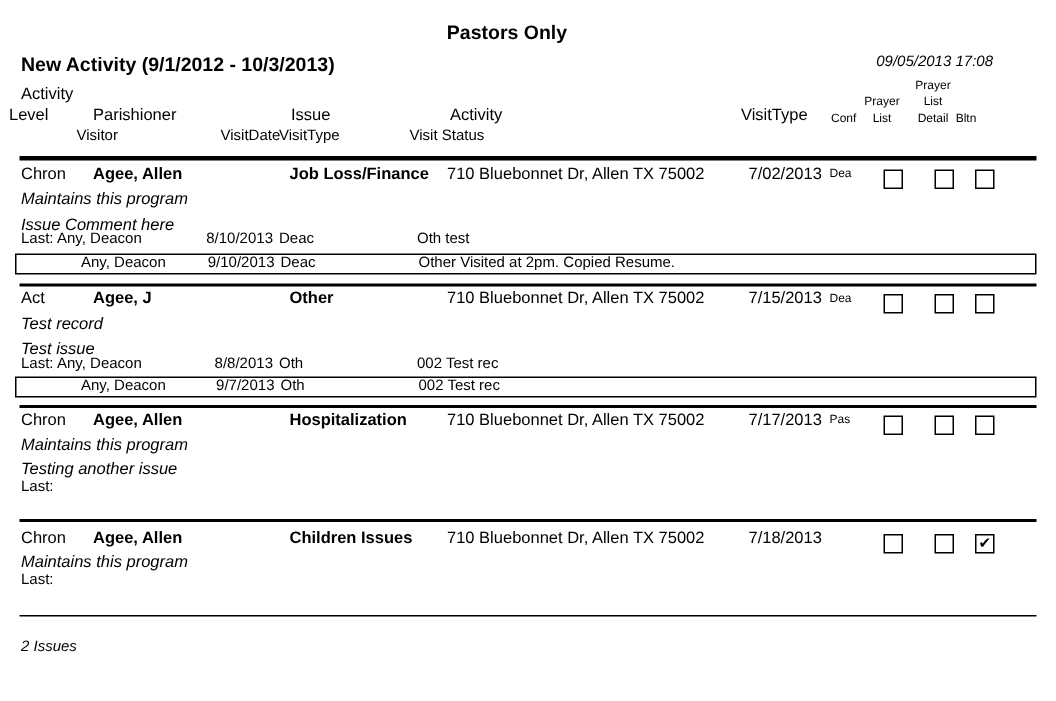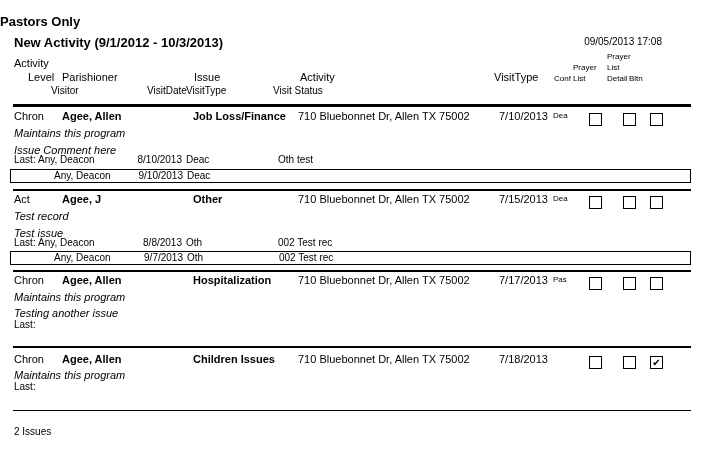--- a/index.html
+++ b/index.html
@@ -5,24 +5,24 @@
   html,body { margin:0; padding:0; background:#fff; }
   .page {
     position:relative; width:704px; height:467px; background:#ffffff; color:#000000;
     font-family:"Liberation Sans", sans-serif; overflow:hidden;
   }
   .abs { position:absolute; white-space:nowrap; }
   .b { font-weight:bold; }
   .i { font-style:italic; }
   .t13 { font-size:13px; line-height:14px; }
   .t11 { font-size:11px; line-height:13px; }
-  .t10 { font-size:10px; line-height:12px; }
+  .t10 { font-size:10px; line-height:12px;font-style:italic; }
   .t9  { font-size:10px;  line-height:11px; }
   .t8  { font-size:8px;  line-height:9px; }
-  .ctr { text-align:left; }
+  .ctr { text-align:center; }
   .ra  { text-align:right; }
   .rule { position:absolute; left:13px; width:678px; height:2px; background:#000; }
   .rule-thick { height:3px; }
   .rule-thin { height:1px; }
   .box {
     position:absolute; left:10px; width:679px; height:12px;
     border:1px solid #000; background:#fff;
   }
   .cb {
     position:absolute; width:11px; height:11px; border:1px solid #000;
@@ -33,21 +33,21 @@
 </head>
 <body>
 
 <div class="page">
 
   <div class="abs t13 b ctr" style="left:0;top:15px;width:676px">Pastors Only</div>
   <div class="abs t13 b" style="left:14px;top:36px">New Activity (9/1/2012 - 10/3/2013)</div>
   <div class="abs t10 ra" style="left:490px;top:36px;width:172px">09/05/2013 17:08</div>
 
   <div class="abs t11" style="left:14px;top:57px">Activity</div>
-  <div class="abs t11" style="left:28px;top:71px">Level</div>
+  <div class="abs t11" style="left:6px;top:71px">Level</div>
   <div class="abs t11" style="left:62px;top:71px">Parishioner</div>
   <div class="abs t11" style="left:194px;top:71px">Issue</div>
   <div class="abs t11" style="left:300px;top:71px">Activity</div>
   <div class="abs t11" style="left:494px;top:71px">VisitType</div>
   <div class="abs t8" style="left:554px;top:74px">Conf</div>
 
   <div class="abs t8 ctr" style="left:573px;top:63px;width:30px">Prayer</div>
   <div class="abs t8 ctr" style="left:573px;top:74px;width:30px">List</div>
   <div class="abs t8 ctr" style="left:607px;top:52px;width:30px">Prayer</div>
   <div class="abs t8 ctr" style="left:607px;top:63px;width:30px">List</div>
@@ -59,36 +59,37 @@
   <div class="abs t9" style="left:186px;top:85px">VisitType</div>
   <div class="abs t9" style="left:273px;top:85px">Visit Status</div>
 
   <div class="rule rule-thick" style="top:104px"></div>
 
   <section>
     <span class="abs t11" style="left:14px;top:110px">Chron</span>
     <span class="abs t11 b" style="left:62px;top:110px">Agee, Allen</span>
     <span class="abs t11 b" style="left:193px;top:110px">Job Loss/Finance</span>
     <span class="abs t11" style="left:298px;top:110px">710 Bluebonnet Dr, Allen TX 75002</span>
-    <span class="abs t11" style="left:499px;top:110px">7/10/2013</span>
+    <span class="abs t11" style="left:499px;top:110px">7/02/2013</span>
     <span class="abs t8" style="left:553px;top:111px">Dea</span>
     <span class="cb" style="left:589px;top:113px"></span>
     <span class="cb" style="left:623px;top:113px"></span>
     <span class="cb" style="left:650px;top:113px"></span>
     <span class="abs t11 i" style="left:14px;top:127px">Maintains this program</span>
     <span class="abs t11 i" style="left:14px;top:144px">Issue Comment here</span>
     <span class="abs t9" style="left:14px;top:154px">Last:</span>
     <span class="abs t9" style="left:38px;top:154px">Any,  Deacon</span>
     <span class="abs t9 ra" style="left:122px;top:154px;width:60px">8/10/2013</span>
     <span class="abs t9" style="left:186px;top:154px">Deac</span>
     <span class="abs t9" style="left:278px;top:154px">Oth test</span>
     <div class="box" style="top:169px">
       <span class="abs t9" style="left:43px;top:0">Any,  Deacon</span>
       <span class="abs t9 ra" style="left:112px;top:0;width:60px">9/10/2013</span>
       <span class="abs t9" style="left:176px;top:0">Deac</span>
+      <span class="abs t9" style="left:268px;top:0">Other Visited at 2pm. Copied Resume.</span>
     </div>
     <div class="rule" style="top:189px"></div>
   </section>
 
   <section>
     <span class="abs t11" style="left:14px;top:193px">Act</span>
     <span class="abs t11 b" style="left:62px;top:193px">Agee, J</span>
     <span class="abs t11 b" style="left:193px;top:193px">Other</span>
     <span class="abs t11" style="left:298px;top:193px">710 Bluebonnet Dr, Allen TX 75002</span>
     <span class="abs t11" style="left:499px;top:193px">7/15/2013</span>

